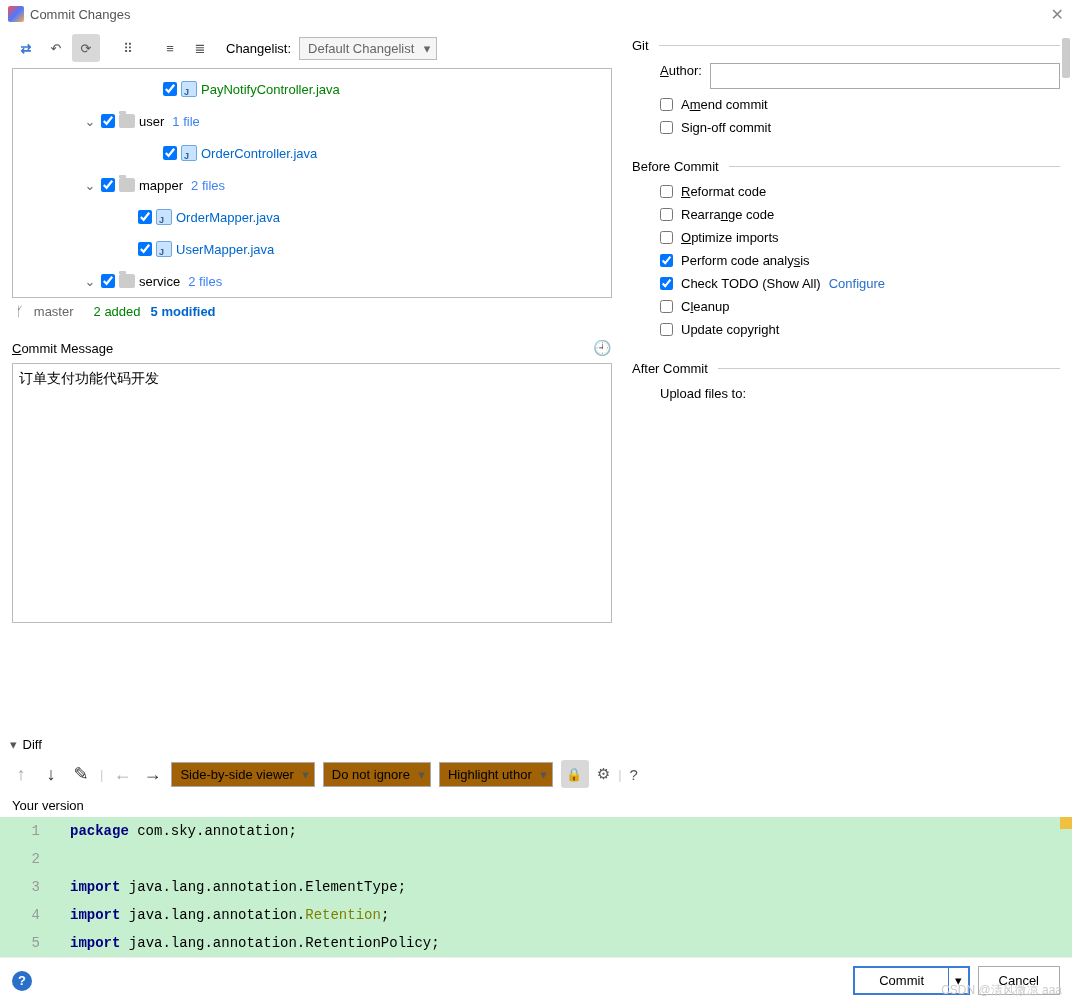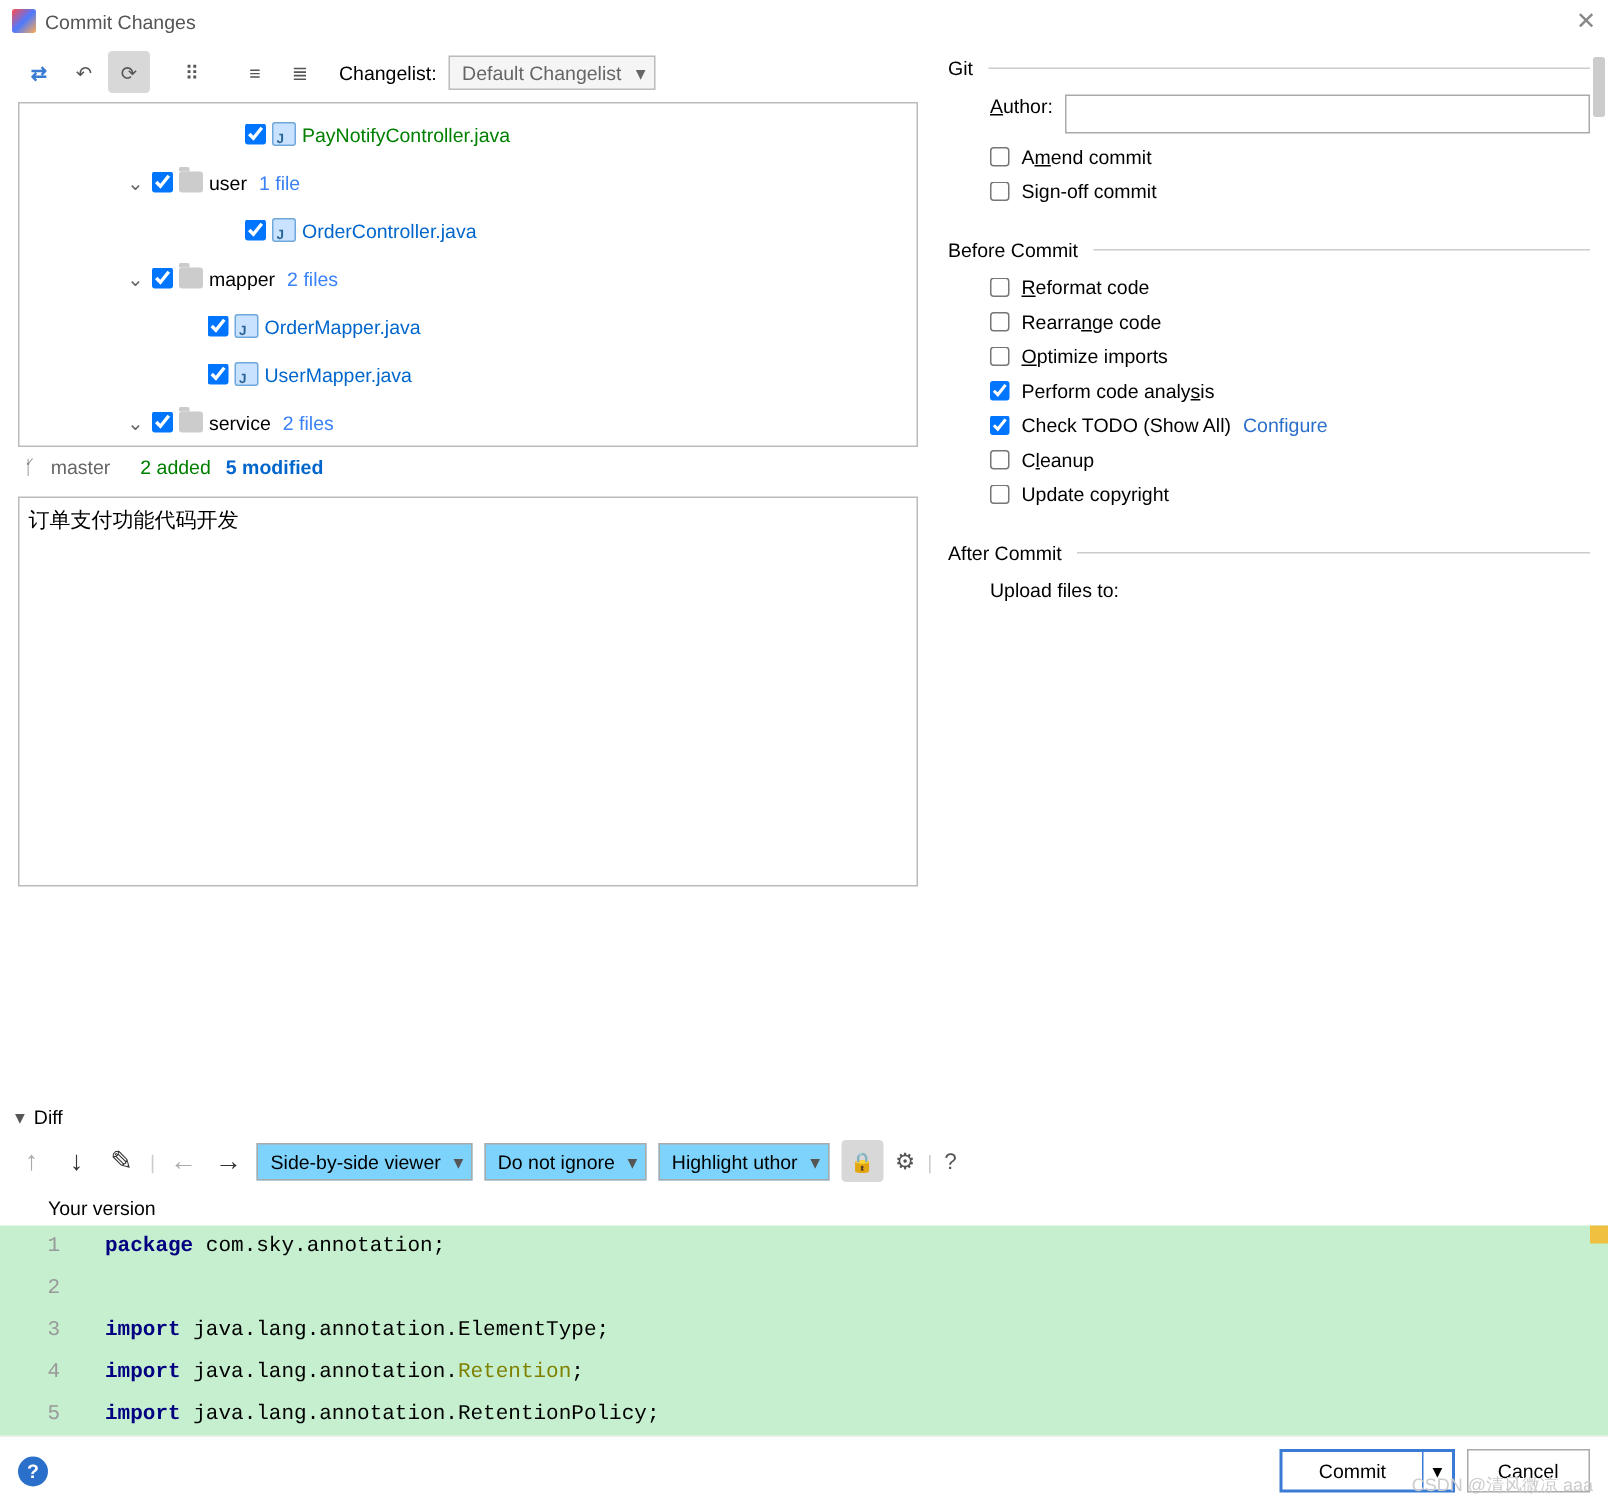--- a/index.html
+++ b/index.html
@@ -43,24 +43,24 @@
 .form-row { display:flex; align-items:flex-start; margin:8px 0 8px 28px; gap:8px; }
 .form-input { flex:1; border:1px solid #aaa; height:26px; padding:0 4px; }
 .chk-row { display:flex; align-items:center; margin:8px 0 8px 28px; gap:8px; }
 .link { color:#2a6fc9; cursor:pointer; }
 .diff-section { border-top:0; }
 .diff-hdr { display:flex; align-items:center; padding:4px 10px; gap:6px; }
 .diff-hdr .chev { color:#555; cursor:pointer; }
 .diff-toolbar { display:flex; align-items:center; padding:4px 10px 8px 10px; gap:8px; }
 .nav-arrow { color:#aaa; font-size:18px; width:22px; text-align:center; }
 .nav-arrow.on { color:#333; cursor:pointer; }
-.dd { border:1px solid #aaa; padding:4px 20px 4px 8px; position:relative; background:#7dd3fc; cursor:pointer; }
+.dd { border:1px solid #aaa; padding:4px 20px 4px 8px; position:relative; background:#a16207; cursor:pointer; }
 .dd::after{content:"▾"; position:absolute; right:5px; color:#555;}
 .gear { color:#555; cursor:pointer; font-size:15px; }
-.yv { padding:2px 12px 4px 12px;margin-left:20px; }
+.yv { padding:2px 12px 4px 12px; }
 .code-area { background:#c5efce; font-family:"Courier New",monospace; font-size:14px; position:relative; }
 .code-line { display:flex; height:28px; align-items:center; }
 .gutter { width:70px; text-align:right; padding-right:30px; color:#999; background:#c5efce; }
 .code { white-space:pre; }
 .kw { color:#000080; font-weight:bold; }
 .ann { color:#808000; }
 .code-marker { position:absolute; right:0; top:0; width:12px; height:12px; background:#f0c040; }
 .footer { display:flex; align-items:center; padding:8px 12px; gap:8px; border-top:1px solid #eee; }
 .help-icon { width:20px;height:20px;border-radius:50%;background:#2a6fc9;color:#fff;display:flex;align-items:center;justify-content:center;font-weight:bold;font-size:13px;cursor:pointer; }
 .spacer { flex:1; }
@@ -142,20 +142,24 @@
         </div>
     </div>
 
     <div class="status-row">
       <span class="branch-icon">ᚶ</span>
       <span style="color:#666">master</span>
       <span class="status-added" style="margin-left:10px">2 added</span>
       <span class="status-modified">5 modified</span>
     </div>
 
+    <div class="msg-header">
+      <span><span class="underline">C</span><span>ommit Message</span></span>
+      <span class="hist">🕘</span>
+    </div>
     <textarea class="msg-area" style="">订单支付功能代码开发</textarea>
   </div>
 
   <div class="right">
     <div class="scroll-stub"></div>
     <div class="section-title">
         <span>Git</span>
         <div class="line"></div>
       </div>
     <div class="form-row">

